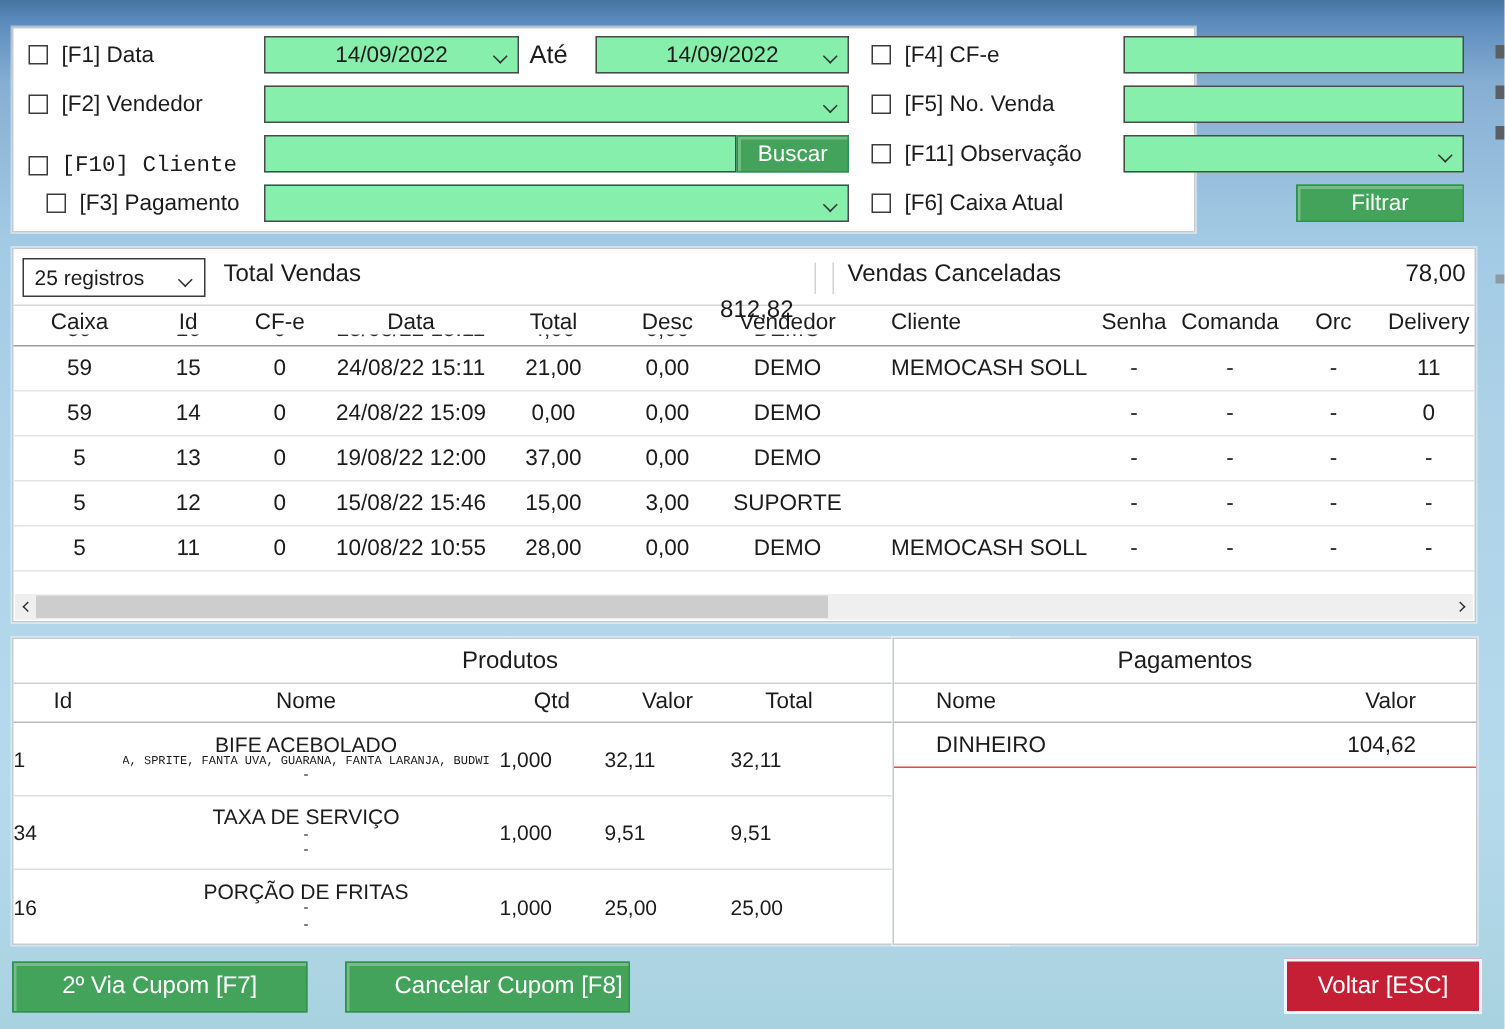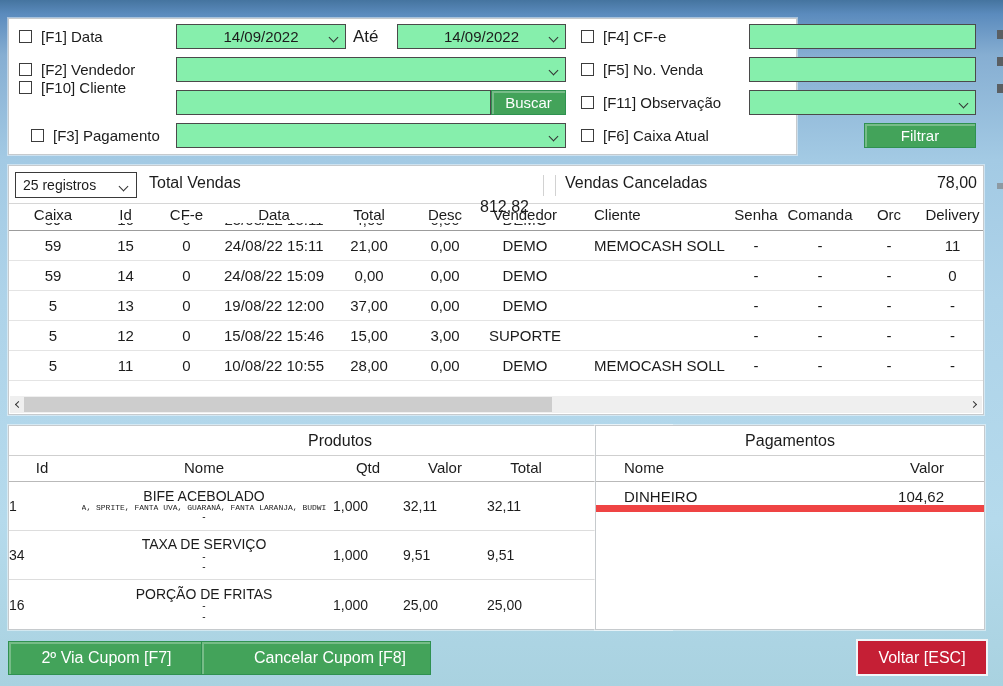--- a/index.html
+++ b/index.html
@@ -59,27 +59,27 @@
   .prow .name-cell { display:flex; flex-direction:column; align-items:center; justify-content:center; line-height:1.05; }
   .prow .name-sub { font-size:8px; white-space:nowrap; overflow:hidden; max-width:256px;font-family:Liberation Mono, monospace; }
   .prow .name-sub2 { font-size:10px; }
   .vscroll { position:absolute; right:2px; top:57px; bottom:2px; width:15px; background:#f1f1f1; }
   .varrow { position:absolute; left:0; width:15px; height:15px; display:flex; align-items:center; justify-content:center; background:#f1f1f1; }
   .varrow .chev { width:5px; height:5px; }
   .vthumb { position:absolute; left:1px; top:16px; width:13px; height:58px; background:#c5c5c5; }
 
   .paygrid { display:grid; grid-template-columns:1fr 120px; padding:0 30px 0 28px; }
   #pay-header { height:26px; line-height:24px; font-size:15px; border-bottom:1px solid #b9b9b9; }
-  .payrow { height:30px; line-height:30px; font-size:15px; border-bottom:7px solid #ef4444; }
+  .payrow { height:30px; line-height:30px; font-size:15px; border-bottom:1px solid #ef4444; }
   .payR { text-align:right; padding-right:10px; }
 
   
   .action-btn { position:absolute; font-size:16px; }
   #btn-via     { left:8px;   top:641px; width:197px; height:34px; }
-  #btn-cancel  { left:201px; top:641px; width:230px; height:34px;padding-left:28px; }
+  #btn-cancel  { left:230px; top:641px; width:190px; height:34px;padding-left:28px; }
   #btn-voltar  { left:856px; top:639px; width:132px; height:37px; background:#c51f35; color:#fff; border:2px solid #f2f5f8; display:flex; align-items:center; justify-content:center; cursor:pointer; }
 
   
   .edge-mark { position:absolute; right:0; width:6px; background:#5a5f63; }
 </style>
 </head>
 <body>
 
 <div class="screen">
 
@@ -123,21 +123,21 @@
     <div class="frow" style="left:572px; top:38px;">
       <div class="cbgroup">
         <span class="checkbox"></span>
         <span>[F5] No. Venda</span>
       </div>
     </div>
     <div class="field" style="left:740px; top:38px; width:227px;">
       <span></span>
     </div>
 
-    <div class="frow" style="left:10px; top:56px;">
+    <div class="frow" style="left:10px; top:79px;font-family:Liberation Mono, monospace;">
       <div class="cbgroup">
         <span class="checkbox"></span>
         <span>[F10] Cliente</span>
       </div>
     </div>
     <div class="field" style="left:167px; top:71px; width:315px;">
       <span></span>
     </div>
     <div class="btn-green" style="position:absolute; left:482px; top:71px; width:75px; height:25px;">
       <span>Buscar</span>

